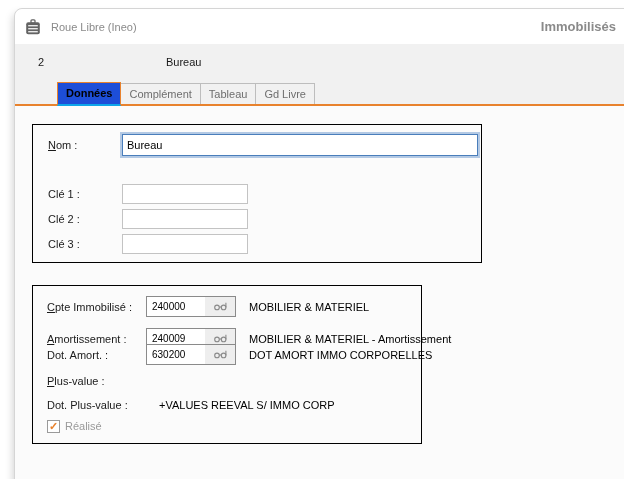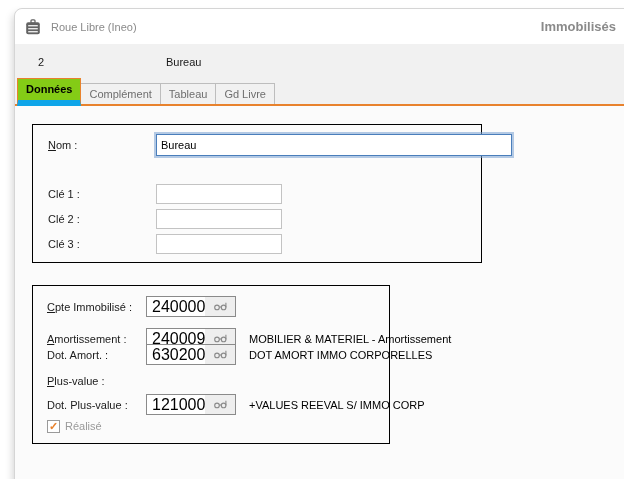--- a/index.html
+++ b/index.html
@@ -36,33 +36,33 @@
     border-bottom:2px solid var(--accent);
     display:flex; align-items:flex-end; padding-left:2px;
   }
   .tab {
     padding:4px 8px 3px 8px; color:#6e6e6e; background:#f1f1f1;
     border:1px solid #bdbdbd; border-bottom:none; cursor:default;
     white-space:nowrap; line-height:13px;
   }
   .tab + .tab { border-left:none; }
   .tab.active {
-    font-weight:bold; color:#000; background:#84cc16;
-    border:1px solid var(--accent); border-bottom:6px solid #0ea5e9;
-    margin-bottom:-2px; padding-bottom:4px; position:relative; z-index:2;
+    font-weight:bold; color:#000; background:#1d4ed8;
+    border:1px solid var(--accent); border-bottom:2px solid #0ea5e9;
+    margin-bottom:-2px; padding-bottom:4px; position:relative; z-index:2;margin-left:40px;
   }
 
   
   .content { position:relative; height:440px; background:#fbfbfb; }
 
   .groupbox { position:absolute; border:1px solid #000000; background:#fbfbfb; }
   #group-identity { left:17px; top:18px;  width:450px; height:139px; }
-  #group-accounts { left:17px; top:179px; width:358px; height:159px; }
-
-  .frow { position:absolute; display:flex; align-items:center; height:22px;gap:34px; }
+  #group-accounts { left:17px; top:179px; width:390px; height:159px; }
+
+  .frow { position:absolute; display:flex; align-items:center; height:22px; }
   .flabel { color:#1a1a1a; }
   .mn { text-decoration:underline; }
 
   .txt {
     font-family:"Liberation Sans", sans-serif; font-size:11px; color:#000;
     background:#ffffff; border:1px solid #c3c3c3; height:20px; padding:0 4px; outline:none;
   }
   .txt.focused {
     border:1px solid #4a7ebb;
     box-shadow:0 0 0 2px rgba(120,160,210,0.55);
@@ -79,21 +79,21 @@
 
   
   .arow { position:absolute; left:14px; display:flex; align-items:center; height:21px; }
   .arow .flabel { width:99px; }
   .acct {
     display:flex; align-items:stretch; width:90px; height:21px;
     border:1px solid #8a8a8a; background:#ffffff;
   }
   .acct input {
     border:none; outline:none; width:58px; padding:0 0 0 5px;
-    font-family:"Liberation Sans", sans-serif; font-size:16px; color:#000; background:#fff;
+    font-family:"Liberation Sans", sans-serif; font-size:10px; color:#000; background:#fff;
   }
   .lookup-btn {
     flex:1; background:#eeeeee; border:none; cursor:pointer;
     display:flex; align-items:center; justify-content:center; padding:0;
   }
   .adesc { margin-left:13px; color:#000; white-space:nowrap; }
 
   
   .chkrow { position:absolute; left:14px; top:131px; display:flex; align-items:center; height:18px; }
   .checkbox {
@@ -162,20 +162,21 @@
           <input value="240000" style="">
           <button class="lookup-btn">
               <svg width="13" height="9" viewBox="0 0 13 9">
                 <circle cx="3" cy="5.4" r="2.3" fill="none" stroke="#8a8a8a" stroke-width="1.1"></circle>
                 <circle cx="9.6" cy="5.4" r="2.3" fill="none" stroke="#8a8a8a" stroke-width="1.1"></circle>
                 <line x1="5.3" y1="5" x2="7.3" y2="5" stroke="#8a8a8a" stroke-width="1.1"></line>
                 <line x1="11.9" y1="5.4" x2="11.9" y2="0.8" stroke="#8a8a8a" stroke-width="1.1"></line>
               </svg>
             </button>
         </span>
+        <span class="adesc">MOBILIER &amp; MATERIEL</span>
       </div>
 
       <div class="arow" style="top:42px;">
         <span class="flabel"><span class="mn">A</span><span>mortissement :</span></span>
         <span class="acct">
           <input value="240009" style="">
           <button class="lookup-btn">
               <svg width="13" height="9" viewBox="0 0 13 9">
                 <circle cx="3" cy="5.4" r="2.3" fill="none" stroke="#8a8a8a" stroke-width="1.1"></circle>
                 <circle cx="9.6" cy="5.4" r="2.3" fill="none" stroke="#8a8a8a" stroke-width="1.1"></circle>
@@ -202,31 +203,20 @@
         </span>
         <span class="adesc">DOT AMORT IMMO CORPORELLES</span>
       </div>
 
       <div class="arow" style="top:84px;">
         <span class="flabel"><span class="mn">P</span><span>lus-value :</span></span>
       </div>
 
       <div class="arow" style="top:108px;">
         <span class="flabel"><span class="mn"></span><span>Dot. Plus-value :</span></span>
-        <span class="acct">
-          <input value="121000" style="">
-          <button class="lookup-btn">
-              <svg width="13" height="9" viewBox="0 0 13 9">
-                <circle cx="3" cy="5.4" r="2.3" fill="none" stroke="#8a8a8a" stroke-width="1.1"></circle>
-                <circle cx="9.6" cy="5.4" r="2.3" fill="none" stroke="#8a8a8a" stroke-width="1.1"></circle>
-                <line x1="5.3" y1="5" x2="7.3" y2="5" stroke="#8a8a8a" stroke-width="1.1"></line>
-                <line x1="11.9" y1="5.4" x2="11.9" y2="0.8" stroke="#8a8a8a" stroke-width="1.1"></line>
-              </svg>
-            </button>
-        </span>
         <span class="adesc">+VALUES REEVAL S/ IMMO CORP</span>
       </div>
 
       <div class="chkrow">
         <span class="checkbox checked" id="realise-checkbox">✓</span>
         <span class="chklabel">Réalisé</span>
       </div>
 
     </div>
   </div>

